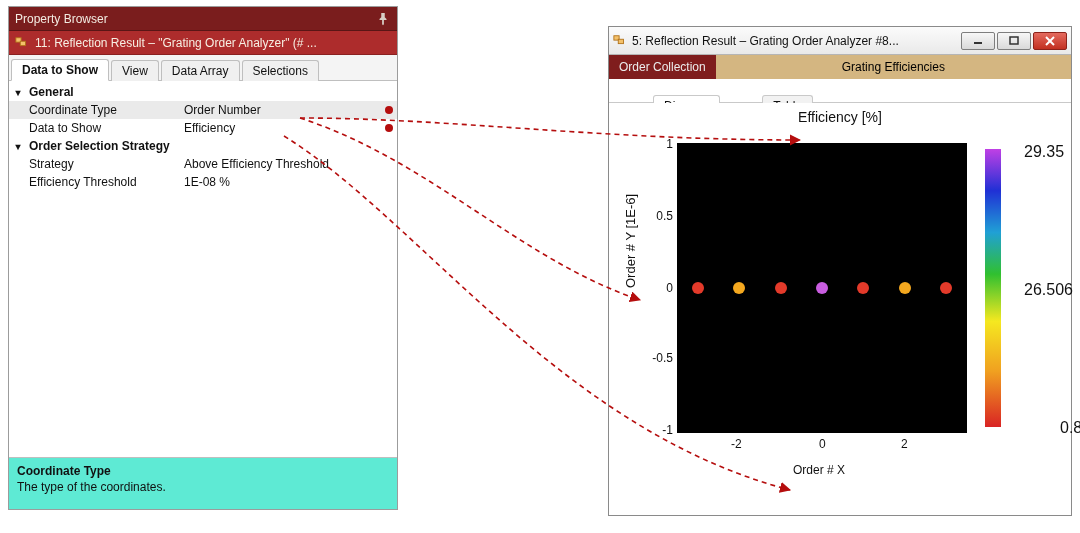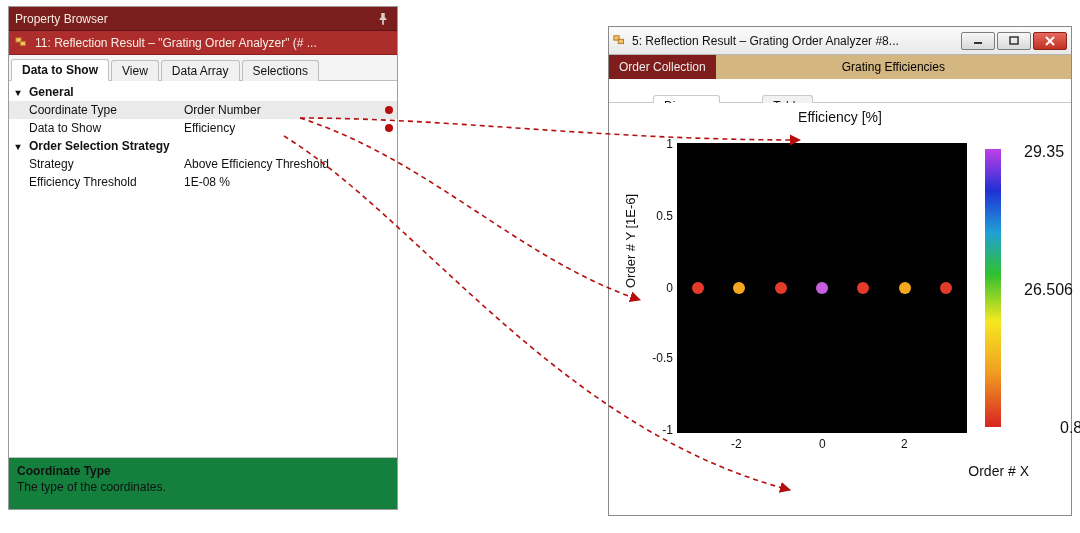--- a/index.html
+++ b/index.html
@@ -13,21 +13,21 @@
     background: #fff;
     position: relative;
   }
   
   .propbrowser {
     position: absolute;
     left: 8px; top: 6px;
     width: 390px; height: 504px;
     border: 1px solid #9c9c9c;
     display: flex; flex-direction: column;
-    background: #15803d;
+    background: #5eead4;
   }
   .pb-titlebar {
     background: #7a1d1d;
     color: #f3ece2;
     height: 24px;
     display: flex; align-items: center;
     padding: 0 6px;
     font-size: 12px;
     justify-content: space-between;
     border-bottom: 1px solid #5a1515;
@@ -212,22 +212,22 @@
     left: 14px; top: 185px;
     transform: rotate(-90deg);
     transform-origin: left top;
     font-size: 13px;
     white-space: nowrap;
   }
   .axis-label-x {
     position: absolute;
     left: 0; width: 420px;
     top: 360px;
-    text-align: right;
-    font-size: 14px;
+    text-align: center;
+    font-size: 12px;
   }
   .ytick, .xtick {
     position: absolute; font-size: 12px;
   }
   .colorbar {
     position: absolute;
     left: 376px; top: 46px;
     width: 16px; height: 278px;
     background: linear-gradient(to top,
         #d92424 0%,

